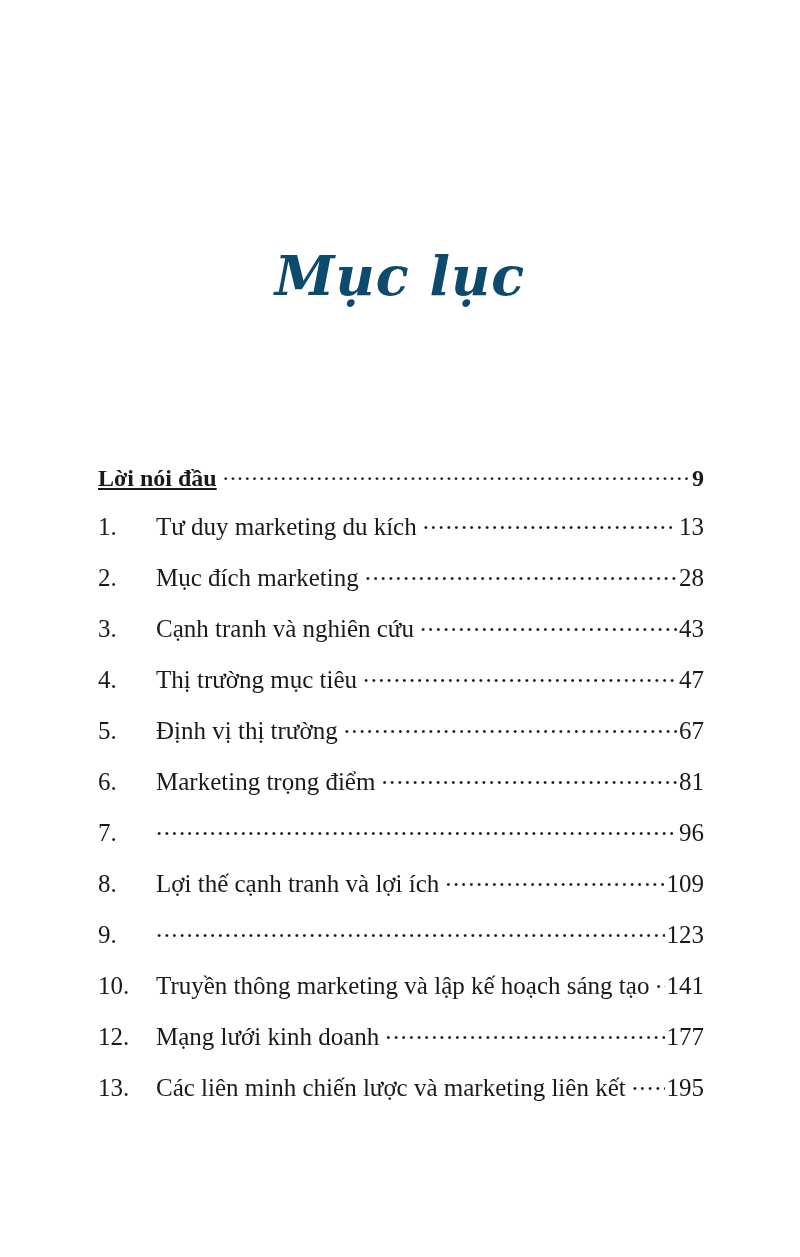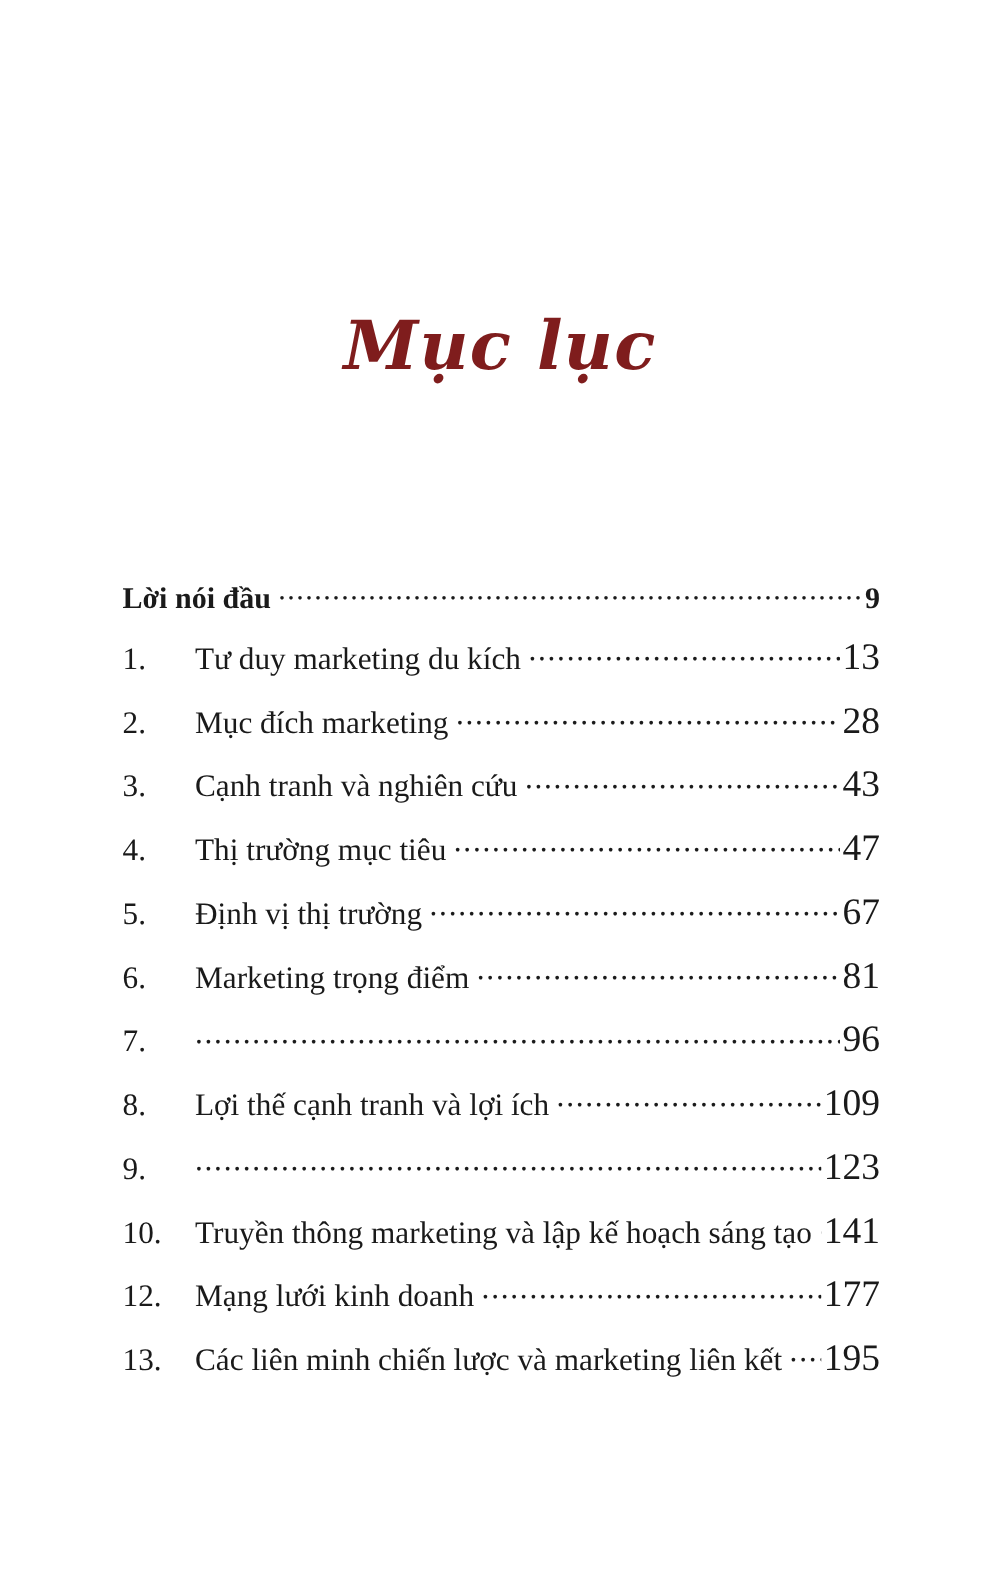--- a/index.html
+++ b/index.html
@@ -20,21 +20,21 @@
     height: 1257px;
     box-sizing: border-box;
   }
   .toc-title {
     text-align: center;
     font-family: "DejaVu Serif", serif;
     font-style: italic;
     font-weight: 700;
     font-size: 54px;
     letter-spacing: 1px;
-    color: #7f1d1d;
+    color: #0c4a6e;
     margin: 0;
     padding-top: 248px;
     line-height: 1.05;
   }
   .toc-list {
     margin: 0;
     padding: 0;
     list-style: none;
     position: absolute;
     left: 98px;
@@ -59,20 +59,21 @@
     flex: 0 0 58px;
     text-align: left;
     font-size: 25px;
   }
   .label {
     flex: 0 0 auto;
     padding-right: 6px;
   }
   .preface .label {
     font-weight: 700;
+    text-decoration: underline;
   }
   .dots {
     flex: 1 1 auto;
     overflow: hidden;
     position: relative;
     height: 1em;
   }
   .dots::before {
     content: ".....................................................................................................................................";
     position: absolute;
@@ -85,21 +86,21 @@
   }
   .preface .dots::before {
     letter-spacing: 1.2px;
     font-size: 24px;
     font-weight: 400;
   }
   .page-no {
     flex: 0 0 auto;
     padding-left: 2px;
     text-align: right;
-    font-size: 30px;
+    font-size: 25px;
   }
   .preface .page-no {
     font-weight: 700;
     font-size: 24px;
   }
 </style>
 </head>
 <body>
 
 <div class="page">

